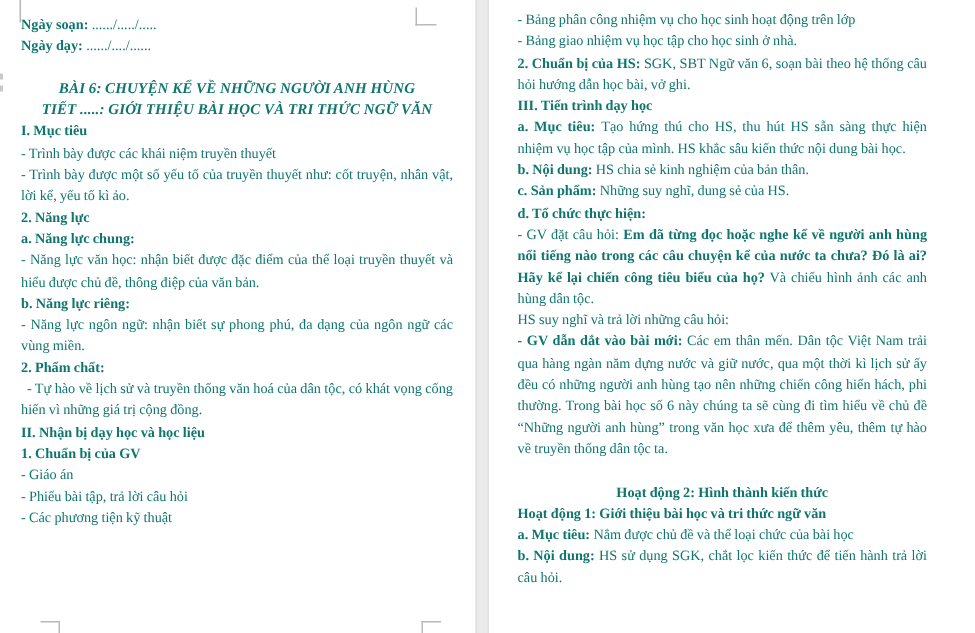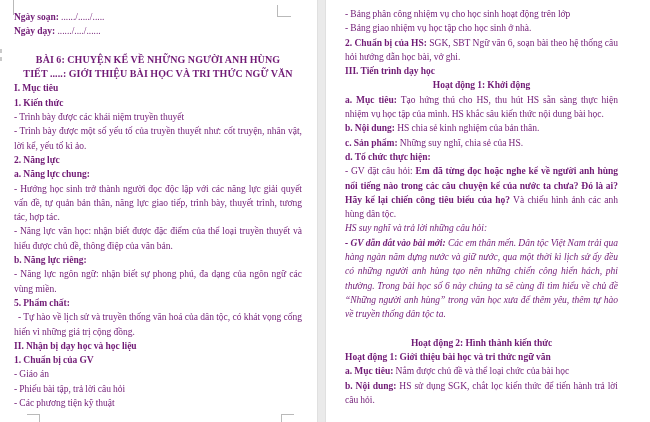--- a/index.html
+++ b/index.html
@@ -1,37 +1,37 @@
 <!DOCTYPE html>
 <html><head>
 <meta charset="utf-8">
 <style>
   * { margin:0; padding:0; box-sizing:border-box; }
   html,body { width:650px; height:422px; overflow:hidden; }
   body { background:#ffffff; }
   .canvas {
     position:relative; width:650px; height:422px; background:#ffffff;
-    font-family:"Liberation Serif","DejaVu Serif",serif; color:#701a75;
+    font-family:"Liberation Serif","DejaVu Serif",serif; color:#0f766e;
   }
   .page { position:absolute; top:0; bottom:0; background:#ffffff; }
   .page-left  { left:0;   width:317px; }
   .page-gap   { position:absolute; top:0; bottom:0; left:317px; width:9px;
                 background:#eaeaea; border-left:1px solid #e0e0e0; border-right:1px solid #e0e0e0; }
   .page-right { left:326px; width:304px; }
   .content { position:absolute; }
   .page-left  .content { left:14px; right:15px; top:10px; }
   .page-right .content { left:19px; right:12px; top:7px; }
   .para { font-size:9.5px; line-height:14.3px; min-height:14.3px; text-align:left;
           word-spacing:-0.2px; }
   .para.center  { text-align:center; }
   .para.justify { text-align:justify; }
   .para.blank   { height:14.3px; }
-  .para.big     { font-size:10px; letter-spacing:0.1px; }
+  .para.big     { font-size:10px; letter-spacing:0.1px;font-style:italic; }
   .b { font-weight:bold; }
-  .i { font-style:italic; }
+  .i { }
   
   .mark { position:absolute; }
   .mark-tl-left   { left:13px;  top:0;     width:1px;  height:15px; background:#b9b9b9; }
   .mark-tr-left   { left:277px; top:5px;   width:14px; height:12px; border-left:1px solid #b9b9b9; border-bottom:1px solid #b9b9b9; }
   .mark-bl-left   { left:27px;  top:414px; width:13px; height:8px;  border-top:1px solid #b9b9b9; border-right:1px solid #b9b9b9; }
   .mark-br-left   { left:281px; top:414px; width:13px; height:8px;  border-top:1px solid #b9b9b9; border-left:1px solid #b9b9b9; }
   .edge-dash { position:absolute; left:0; width:2px; height:4px; background:#c9c9c9; }
   .edge-dash.d1 { top:49px; }
   .edge-dash.d2 { top:57px; }
 </style>
@@ -41,30 +41,28 @@
 <div class="canvas">
 
   <div class="page page-left">
     <div class="content">
         <div class="para"><span class="b">Ngày soạn: </span><span>....../...../.....</span></div>
         <div class="para"><span class="b">Ngày dạy: </span><span>....../..../......</span></div>
         <div class="para blank"></div>
         <div class="para center big"><span class="b">BÀI 6: CHUYỆN KỂ VỀ NHỮNG NGƯỜI ANH HÙNG</span></div>
         <div class="para center big"><span class="b">TIẾT .....: GIỚI THIỆU BÀI HỌC VÀ TRI THỨC NGỮ VĂN</span></div>
         <div class="para"><span class="b">I. Mục tiêu</span></div>
-        <div class="para"><span class="b">1. Kiến thức</span></div>
         <div class="para"><span>- Trình bày được các khái niệm truyền thuyết</span></div>
         <div class="para justify"><span>- Trình bày được một số yếu tố của truyền thuyết như: cốt truyện, nhân vật, lời kể, yếu tố kì ảo.</span></div>
         <div class="para"><span class="b">2. Năng lực</span></div>
         <div class="para"><span class="b">a. Năng lực chung:</span></div>
-        <div class="para justify"><span>- Hướng học sinh trở thành người đọc độc lập với các năng lực giải quyết vấn đề, tự quản bản thân, năng lực giao tiếp, trình bày, thuyết trình, tương tác, hợp tác.</span></div>
         <div class="para justify"><span>- Năng lực văn học: nhận biết được đặc điểm của thể loại truyền thuyết và hiểu được chủ đề, thông điệp của văn bản.</span></div>
         <div class="para"><span class="b">b. Năng lực riêng:</span></div>
         <div class="para justify"><span>- Năng lực ngôn ngữ: nhận biết sự phong phú, đa dạng của ngôn ngữ các vùng miền.</span></div>
-        <div class="para"><span class="b">5. Phẩm chất:</span></div>
+        <div class="para"><span class="b">2. Phẩm chất:</span></div>
         <div class="para justify" style="text-indent: 4px;"><span>- Tự hào về lịch sử và truyền thống văn hoá của dân tộc, có khát vọng cống hiến vì những giá trị cộng đồng.</span></div>
         <div class="para"><span class="b">II. Nhận bị dạy học và học liệu</span></div>
         <div class="para"><span class="b">1. Chuẩn bị của GV</span></div>
         <div class="para"><span>- Giáo án</span></div>
         <div class="para"><span>- Phiếu bài tập, trả lời câu hỏi</span></div>
         <div class="para"><span>- Các phương tiện kỹ thuật</span></div>
       </div>
     <i class="mark mark-tl-left"></i>
     <i class="mark mark-tr-left"></i>
     <i class="mark mark-bl-left"></i>
@@ -72,24 +70,23 @@
   </div>
 
   <div class="page-gap"></div>
 
   <div class="page page-right">
     <div class="content">
         <div class="para"><span>- Bảng phân công nhiệm vụ cho học sinh hoạt động trên lớp</span></div>
         <div class="para"><span>- Bảng giao nhiệm vụ học tập cho học sinh ở nhà.</span></div>
         <div class="para justify"><span class="b">2. Chuẩn bị của HS: </span><span>SGK, SBT Ngữ văn 6, soạn bài theo hệ thống câu hỏi hướng dẫn học bài, vở ghi.</span></div>
         <div class="para"><span class="b">III. Tiến trình dạy học</span></div>
-        <div class="para center"><span class="b">Hoạt động 1: Khởi động</span></div>
         <div class="para justify"><span class="b">a. Mục tiêu: </span><span>Tạo hứng thú cho HS, thu hút HS sẵn sàng thực hiện nhiệm vụ học tập của mình. HS khắc sâu kiến thức nội dung bài học.</span></div>
         <div class="para"><span class="b">b. Nội dung: </span><span>HS chia sẻ kinh nghiệm của bản thân.</span></div>
-        <div class="para"><span class="b">c. Sản phẩm: </span><span>Những suy nghĩ, chia sẻ của HS.</span></div>
+        <div class="para"><span class="b">c. Sản phẩm: </span><span>Những suy nghĩ, dung sẻ của HS.</span></div>
         <div class="para"><span class="b">d. Tổ chức thực hiện:</span></div>
         <div class="para justify"><span>- GV đặt câu hỏi: </span><span class="b">Em đã từng đọc hoặc nghe kể về người anh hùng nổi tiếng nào trong các câu chuyện kể của nước ta chưa? Đó là ai? Hãy kể lại chiến công tiêu biểu của họ?</span><span> Và chiếu hình ảnh các anh hùng dân tộc.</span></div>
         <div class="para"><span class="i">HS suy nghĩ và trả lời những câu hỏi:</span></div>
         <div class="para justify"><span class="b i">- GV dẫn dắt vào bài mới: </span><span class="i">Các em thân mến. Dân tộc Việt Nam trải qua hàng ngàn năm dựng nước và giữ nước, qua một thời kì lịch sử ấy đều có những người anh hùng tạo nên những chiến công hiển hách, phi thường. Trong bài học số 6 này chúng ta sẽ cùng đi tìm hiểu về chủ đề “Những người anh hùng” trong văn học xưa để thêm yêu, thêm tự hào về truyền thống dân tộc ta.</span></div>
         <div class="para blank"></div>
         <div class="para center"><span class="b">Hoạt động 2: Hình thành kiến thức</span></div>
         <div class="para"><span class="b">Hoạt động 1: Giới thiệu bài học và tri thức ngữ văn</span></div>
         <div class="para"><span class="b">a. Mục tiêu: </span><span>Nắm được chủ đề và thể loại chức của bài học</span></div>
         <div class="para justify"><span class="b">b. Nội dung: </span><span>HS sử dụng SGK, chắt lọc kiến thức để tiến hành trả lời câu hỏi.</span></div>
         <div class="para"></div>

